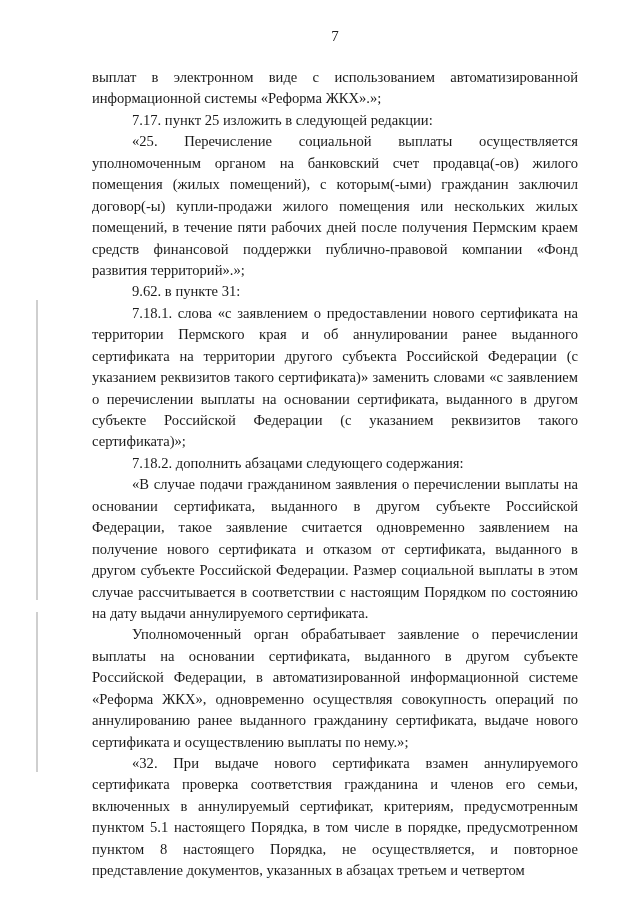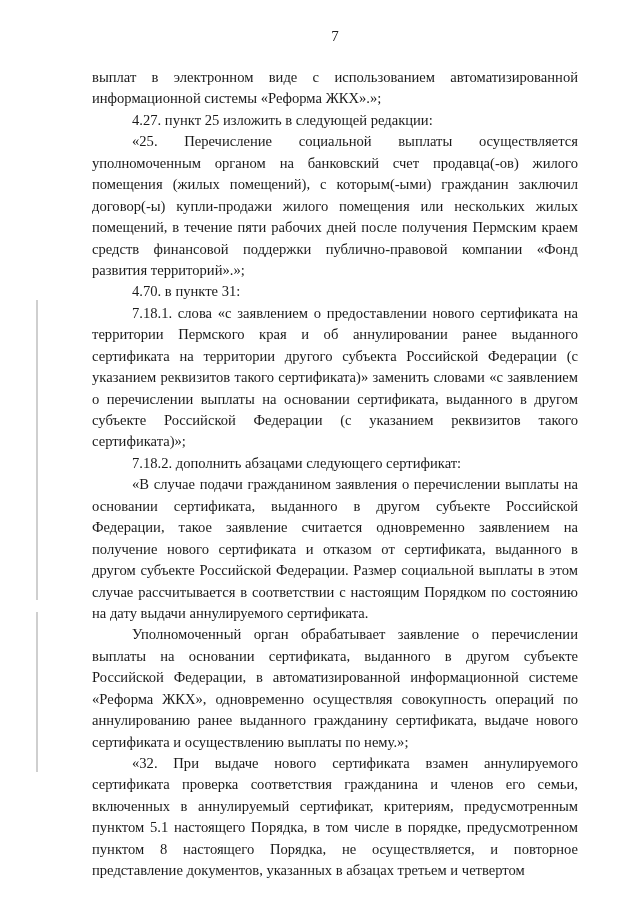--- a/index.html
+++ b/index.html
@@ -65,23 +65,23 @@
 
 <div class="page">
 
   <div class="binding-mark"></div>
   <div class="binding-mark two"></div>
 
   <div class="page-number">7</div>
 
   <div class="doc-body">
     <p class="para noindent">выплат в электронном виде с использованием автоматизированной информационной системы «Реформа ЖКХ».»;</p>
-    <p class="para indent">4.27. пункт 25 изложить в следующей редакции:</p>
+    <p class="para indent">7.17. пункт 25 изложить в следующей редакции:</p>
     <p class="para indent">«25. Перечисление социальной выплаты осуществляется уполномоченным органом на банковский счет продавца(-ов) жилого помещения (жилых помещений), с которым(-ыми) гражданин заключил договор(-ы) купли-продажи жилого помещения или нескольких жилых помещений, в течение пяти рабочих дней после получения Пермским краем средств финансовой поддержки публично-правовой компании «Фонд развития территорий».»;</p>
-    <p class="para indent">4.70. в пункте 31:</p>
+    <p class="para indent">9.62. в пункте 31:</p>
     <p class="para indent">7.18.1. слова «с заявлением о предоставлении нового сертификата на территории Пермского края и об аннулировании ранее выданного сертификата на территории другого субъекта Российской Федерации (с указанием реквизитов такого сертификата)» заменить словами «с заявлением о перечислении выплаты на основании сертификата, выданного в другом субъекте Российской Федерации (с указанием реквизитов такого сертификата)»;</p>
-    <p class="para indent">7.18.2. дополнить абзацами следующего сертификат:</p>
+    <p class="para indent">7.18.2. дополнить абзацами следующего содержания:</p>
     <p class="para indent">«В случае подачи гражданином заявления о перечислении выплаты на основании сертификата, выданного в другом субъекте Российской Федерации, такое заявление считается одновременно заявлением на получение нового сертификата и отказом от сертификата, выданного в другом субъекте Российской Федерации. Размер социальной выплаты в этом случае рассчитывается в соответствии с настоящим Порядком по состоянию на дату выдачи аннулируемого сертификата.</p>
     <p class="para indent">Уполномоченный орган обрабатывает заявление о перечислении выплаты на основании сертификата, выданного в другом субъекте Российской Федерации, в автоматизированной информационной системе «Реформа ЖКХ», одновременно осуществляя совокупность операций по аннулированию ранее выданного гражданину сертификата, выдаче нового сертификата и осуществлению выплаты по нему.»;</p>
     <p class="para indent">«32. При выдаче нового сертификата взамен аннулируемого сертификата проверка соответствия гражданина и членов его семьи, включенных в аннулируемый сертификат, критериям, предусмотренным пунктом 5.1 настоящего Порядка, в том числе в порядке, предусмотренном пунктом 8 настоящего Порядка, не осуществляется, и повторное представление документов, указанных в абзацах третьем и четвертом</p>
   </div>
 
 </div>
 
 </body></html>

